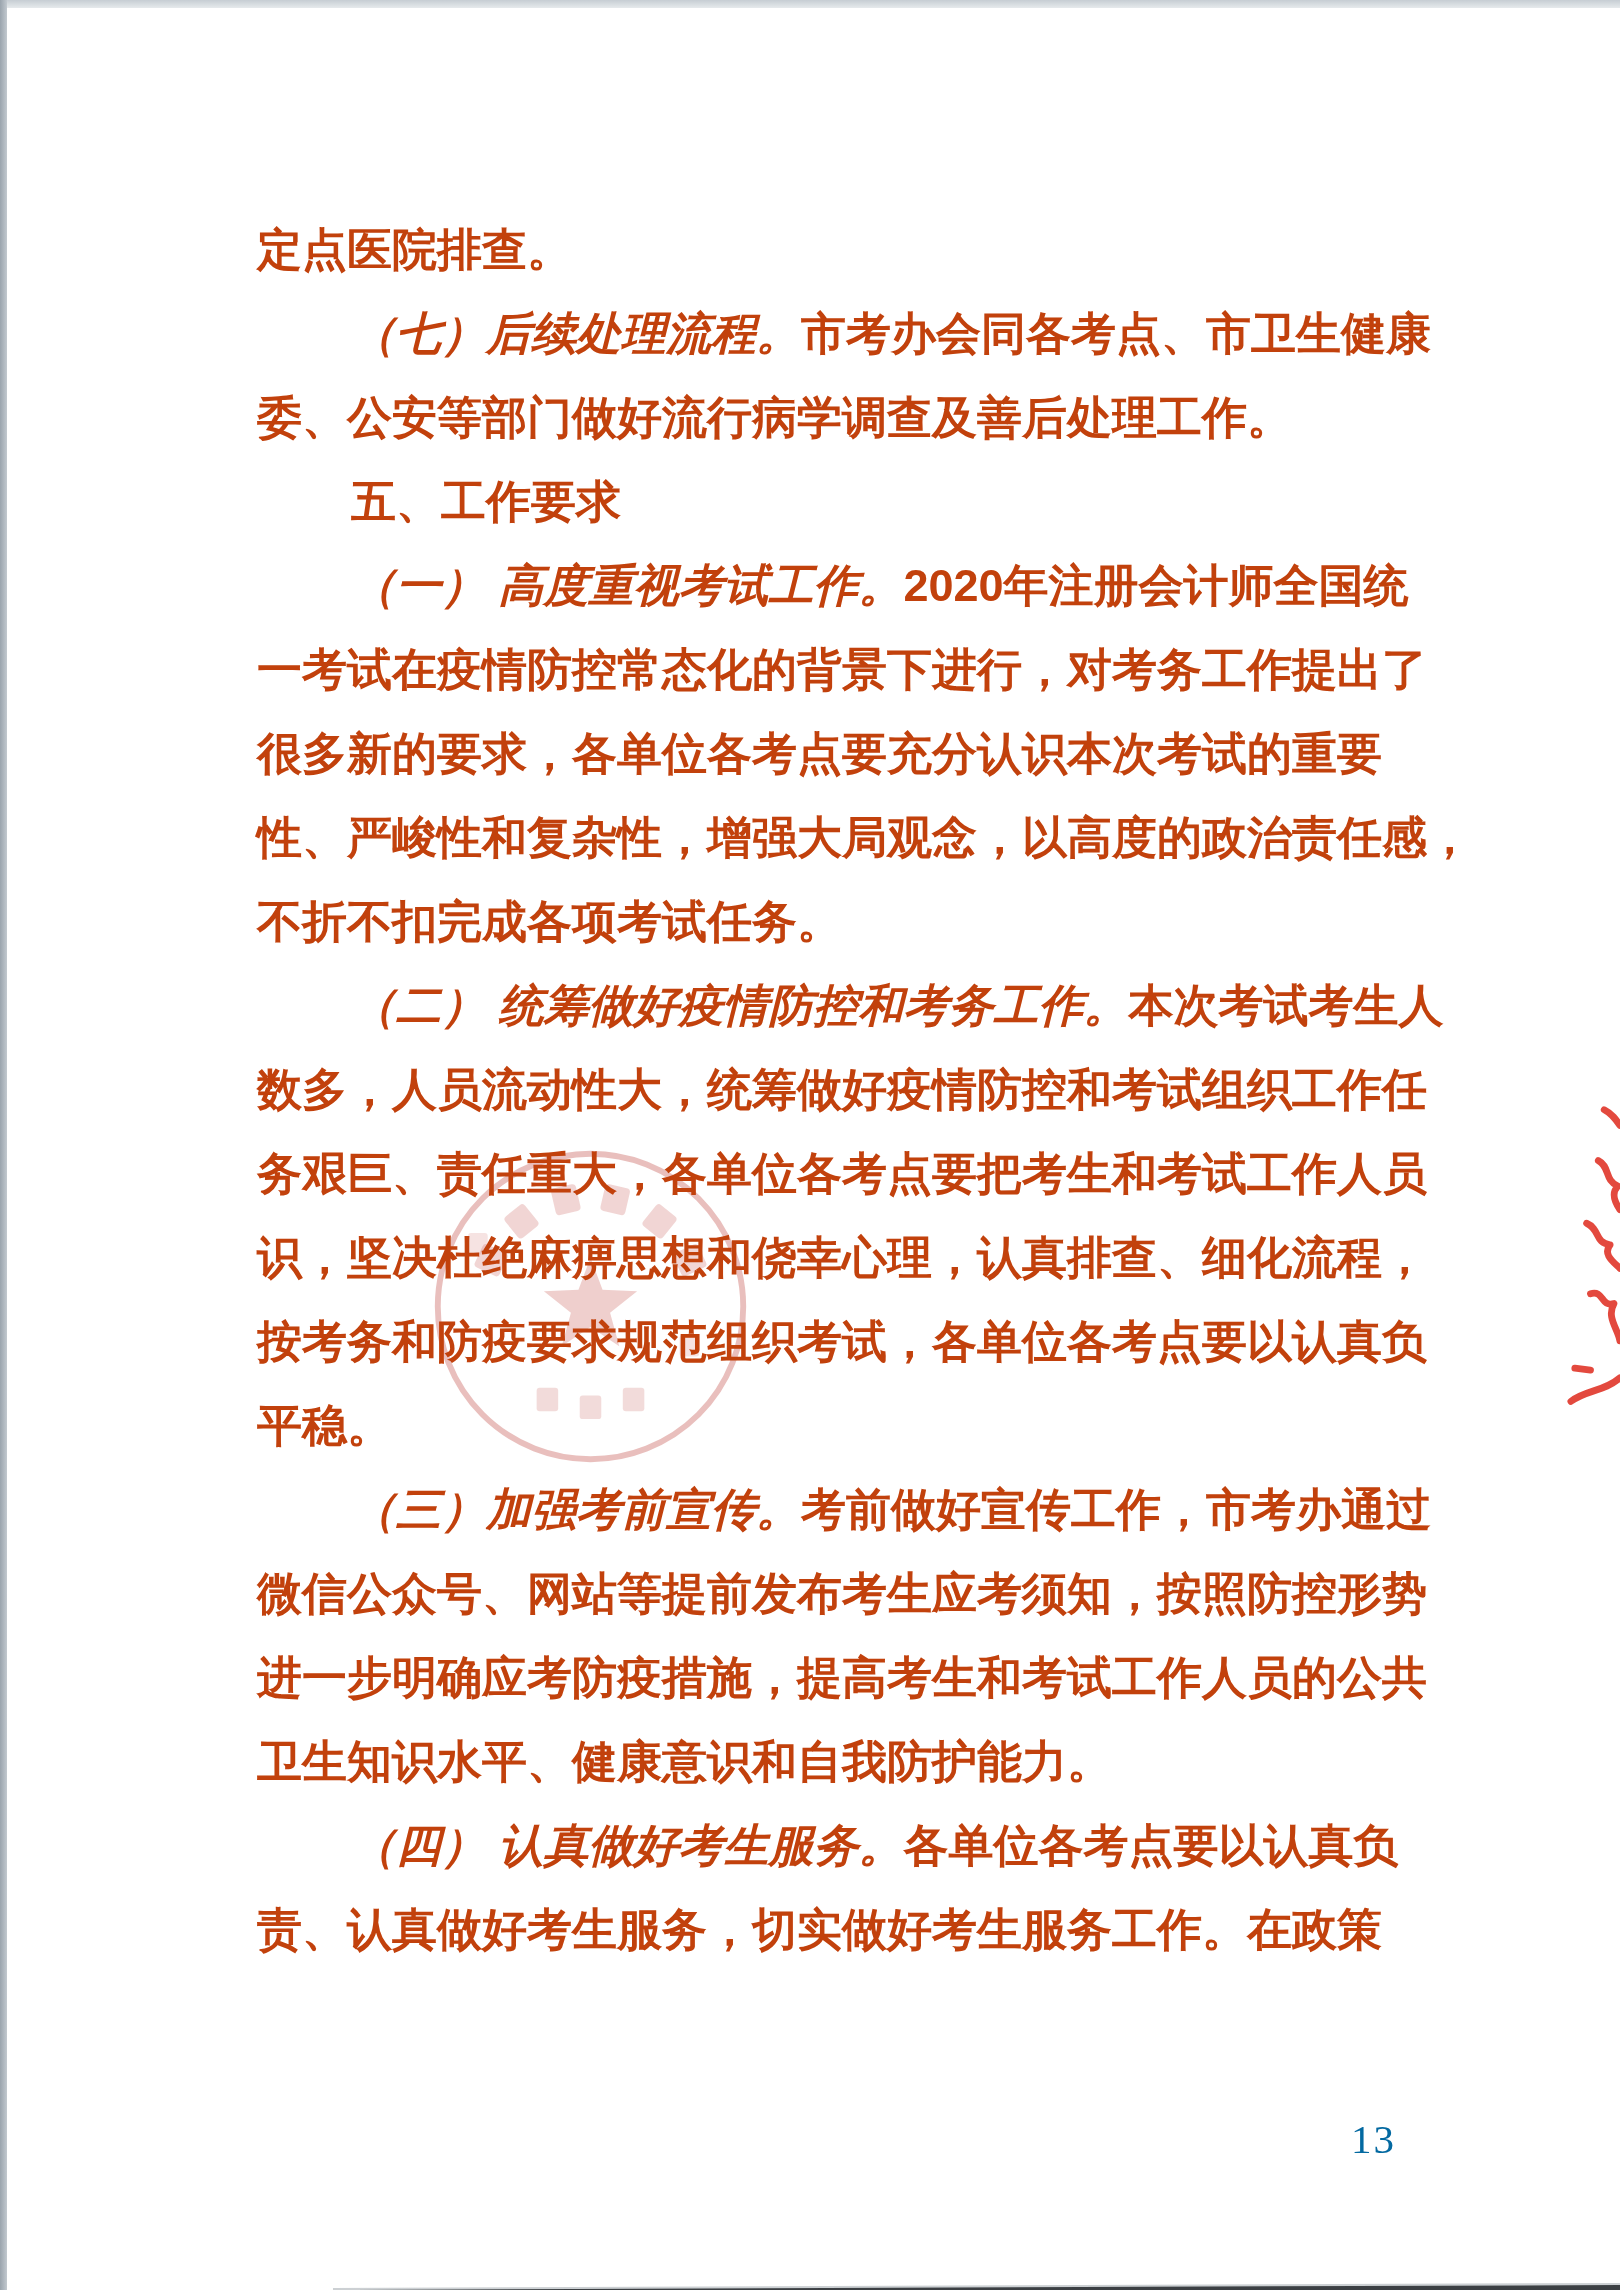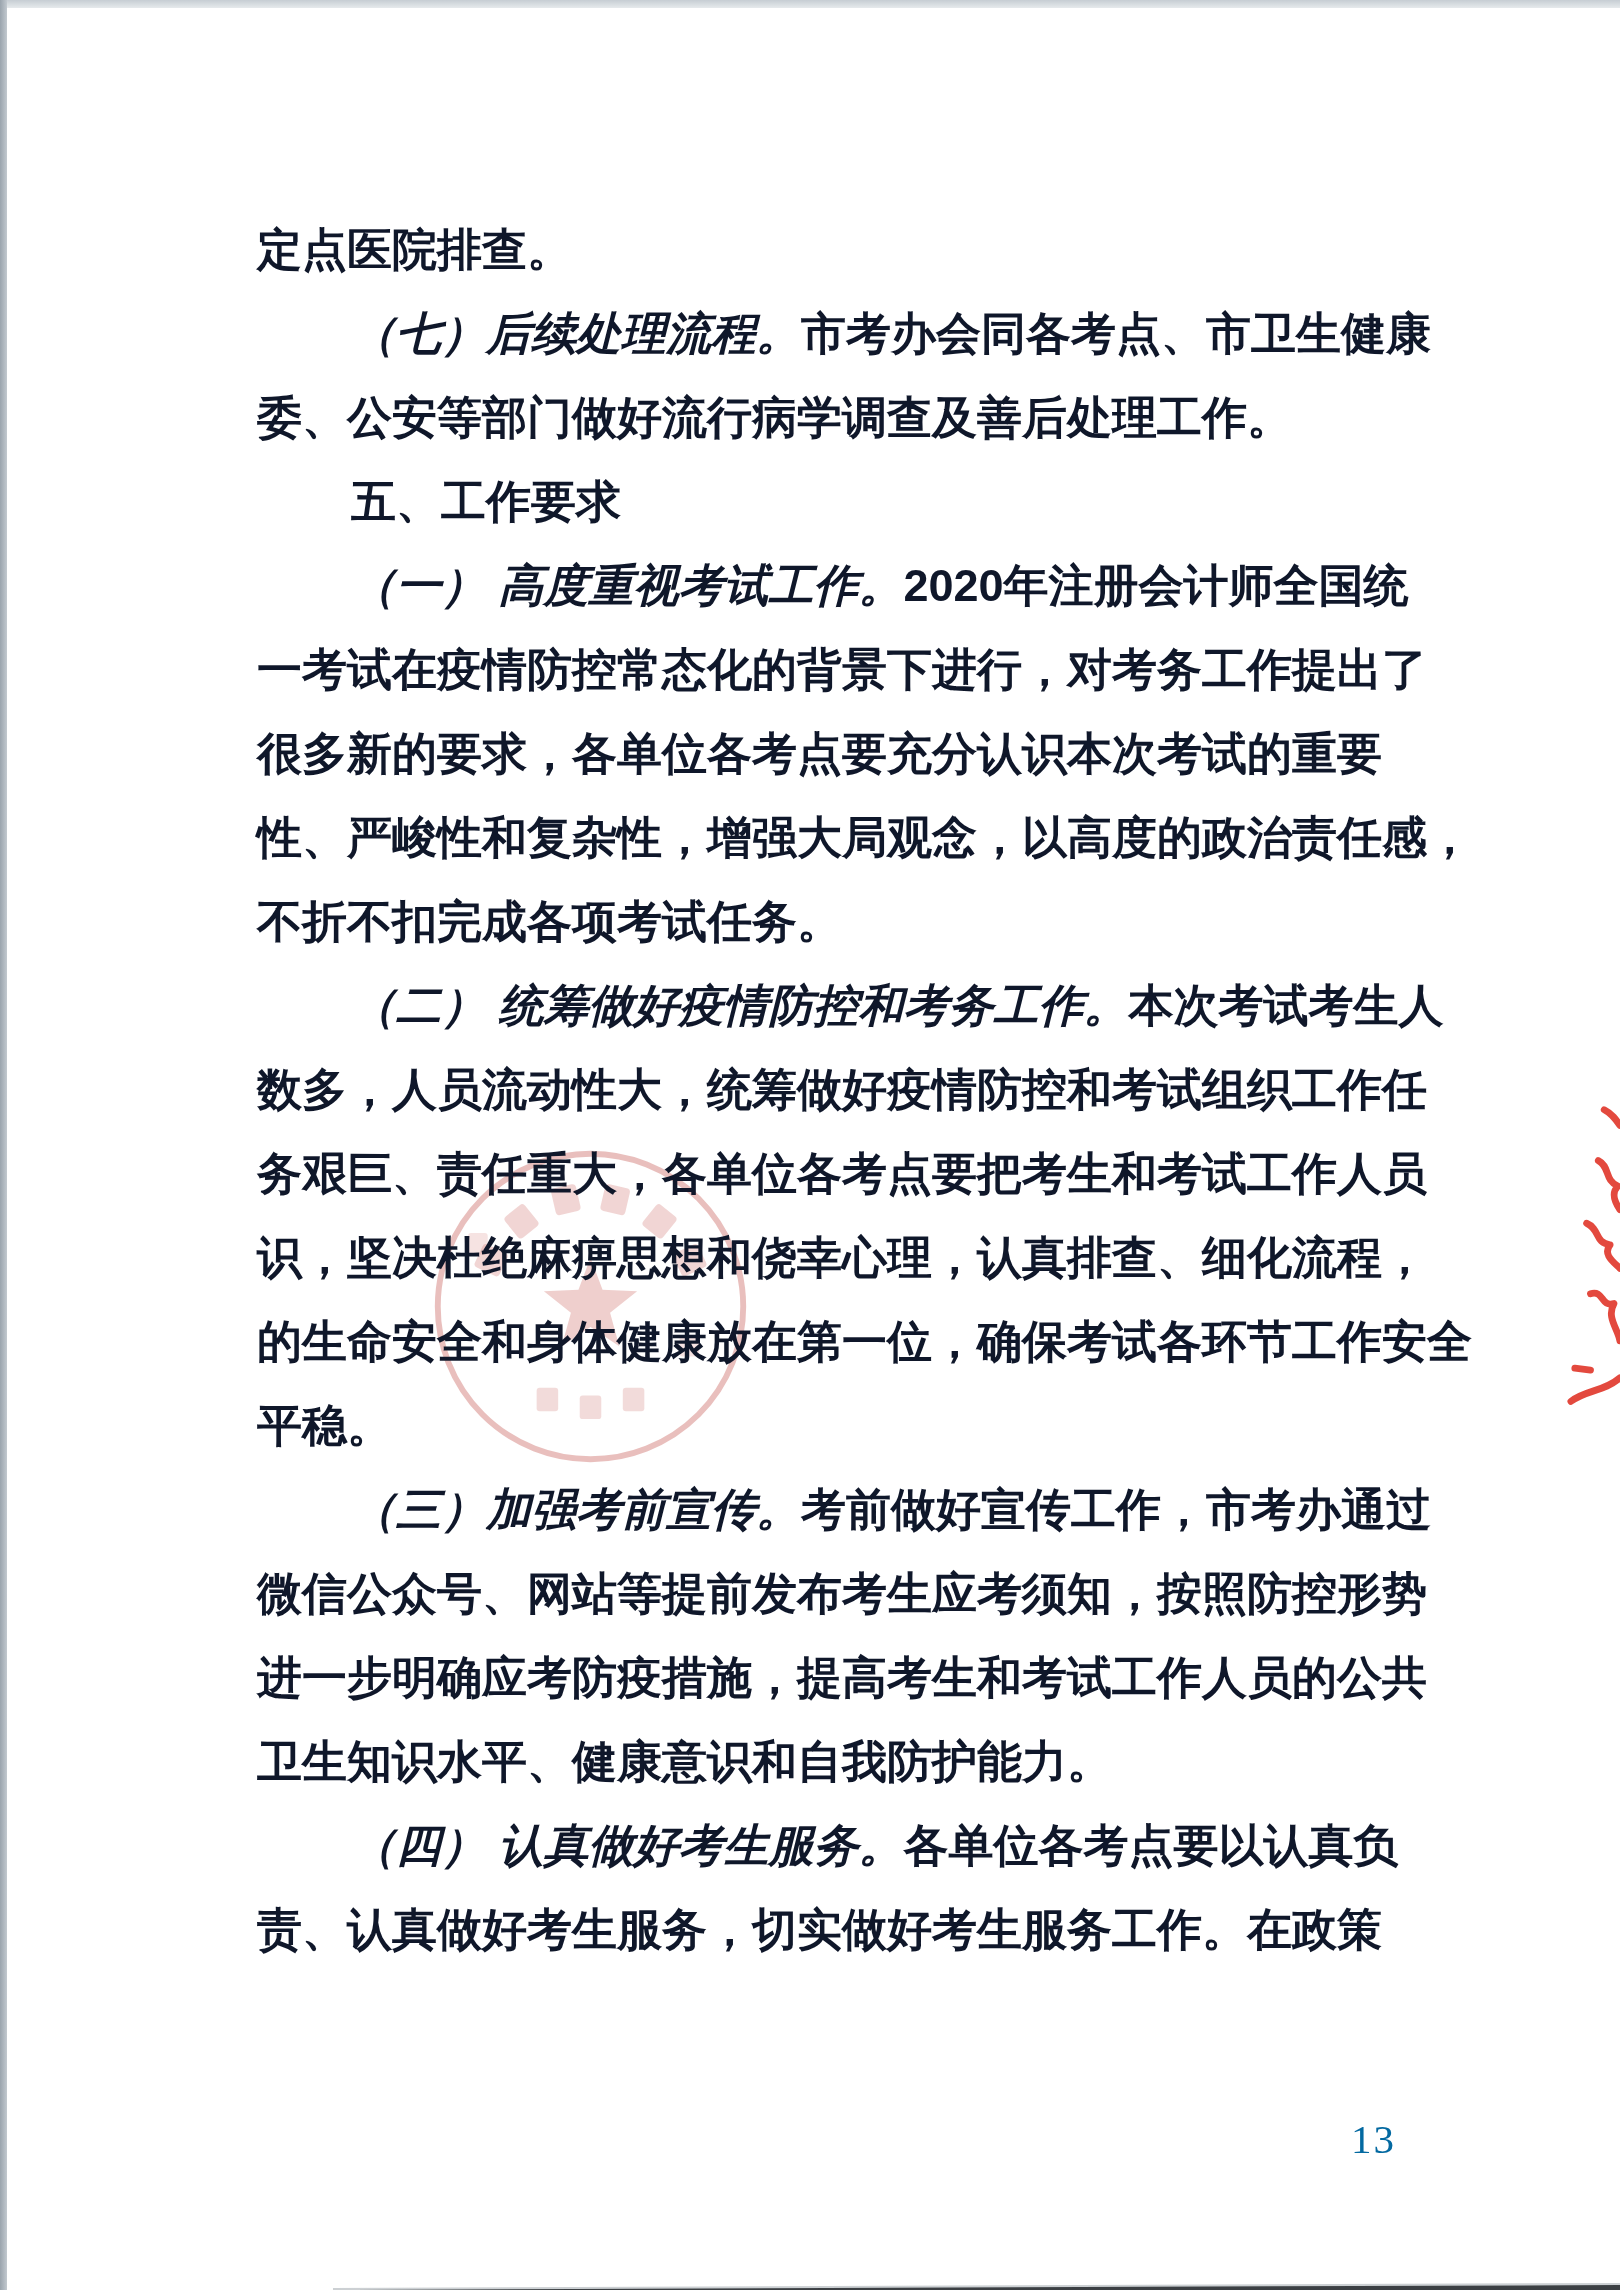--- a/index.html
+++ b/index.html
@@ -16,21 +16,21 @@
   .edge-top{position:absolute;left:0;top:0;width:1620px;height:7.8px;
     background:linear-gradient(to bottom,#c6cdd3,#e6eaec);}
   .edge-bottom{position:absolute;left:353px;bottom:-2px;width:1274px;height:7.8px;
     background:#3c4044;transform:rotate(-0.22deg);transform-origin:right bottom;}
   .edge-bottom-soft{position:absolute;left:333px;bottom:4.9px;width:1287px;height:2.9px;
     background:#aab0b5;transform:rotate(-0.22deg);transform-origin:right bottom;opacity:.6;}
 
   
   .textcol{
     position:absolute;left:257px;top:208px;width:1235px;
-    font-size:45px;line-height:84px;color:#0f172a;
+    font-size:45px;line-height:84px;color:#c2410c;
     font-weight:600;letter-spacing:0px;
   }
   .tline{height:84px;white-space:nowrap;}
   .tline.indent{padding-left:94px;}
   .seg-head{font-weight:800;font-style:italic;margin-top:21px;}
   .seg-body{font-weight:600;}
 
   
   .seal{position:absolute;left:427px;top:1143px;width:327px;height:327px;pointer-events:none;}
   
@@ -96,21 +96,21 @@
     <div class="tline indent"><span class="seg-head"></span><span class="seg-body">五、工作要求</span></div>
     <div class="tline indent"><span class="seg-head">（一） 高度重视考试工作。</span><span class="seg-body">2020年注册会计师全国统</span></div>
     <div class="tline"><span class="seg-head"></span><span class="seg-body">一考试在疫情防控常态化的背景下进行，对考务工作提出了</span></div>
     <div class="tline"><span class="seg-head"></span><span class="seg-body">很多新的要求，各单位各考点要充分认识本次考试的重要</span></div>
     <div class="tline"><span class="seg-head"></span><span class="seg-body">性、严峻性和复杂性，增强大局观念，以高度的政治责任感，</span></div>
     <div class="tline"><span class="seg-head"></span><span class="seg-body">不折不扣完成各项考试任务。</span></div>
     <div class="tline indent"><span class="seg-head">（二） 统筹做好疫情防控和考务工作。</span><span class="seg-body">本次考试考生人</span></div>
     <div class="tline"><span class="seg-head"></span><span class="seg-body">数多，人员流动性大，统筹做好疫情防控和考试组织工作任</span></div>
     <div class="tline"><span class="seg-head"></span><span class="seg-body">务艰巨、责任重大，各单位各考点要把考生和考试工作人员</span></div>
     <div class="tline"><span class="seg-head"></span><span class="seg-body">识，坚决杜绝麻痹思想和侥幸心理，认真排查、细化流程，</span></div>
-    <div class="tline"><span class="seg-head"></span><span class="seg-body">的生命安全和身体健康放在第一位，确保考试各环节工作安全</span></div>
+    <div class="tline"><span class="seg-head"></span><span class="seg-body">按考务和防疫要求规范组织考试，各单位各考点要以认真负</span></div>
     <div class="tline"><span class="seg-head"></span><span class="seg-body">平稳。</span></div>
     <div class="tline indent"><span class="seg-head">（三）加强考前宣传。</span><span class="seg-body">考前做好宣传工作，市考办通过</span></div>
     <div class="tline"><span class="seg-head"></span><span class="seg-body">微信公众号、网站等提前发布考生应考须知，按照防控形势</span></div>
     <div class="tline"><span class="seg-head"></span><span class="seg-body">进一步明确应考防疫措施，提高考生和考试工作人员的公共</span></div>
     <div class="tline"><span class="seg-head"></span><span class="seg-body">卫生知识水平、健康意识和自我防护能力。</span></div>
     <div class="tline indent"><span class="seg-head">（四） 认真做好考生服务。</span><span class="seg-body">各单位各考点要以认真负</span></div>
     <div class="tline"><span class="seg-head"></span><span class="seg-body">责、认真做好考生服务，切实做好考生服务工作。在政策</span></div>
   </div>
 
   <svg class="handwriting" viewBox="0 0 60 330">

